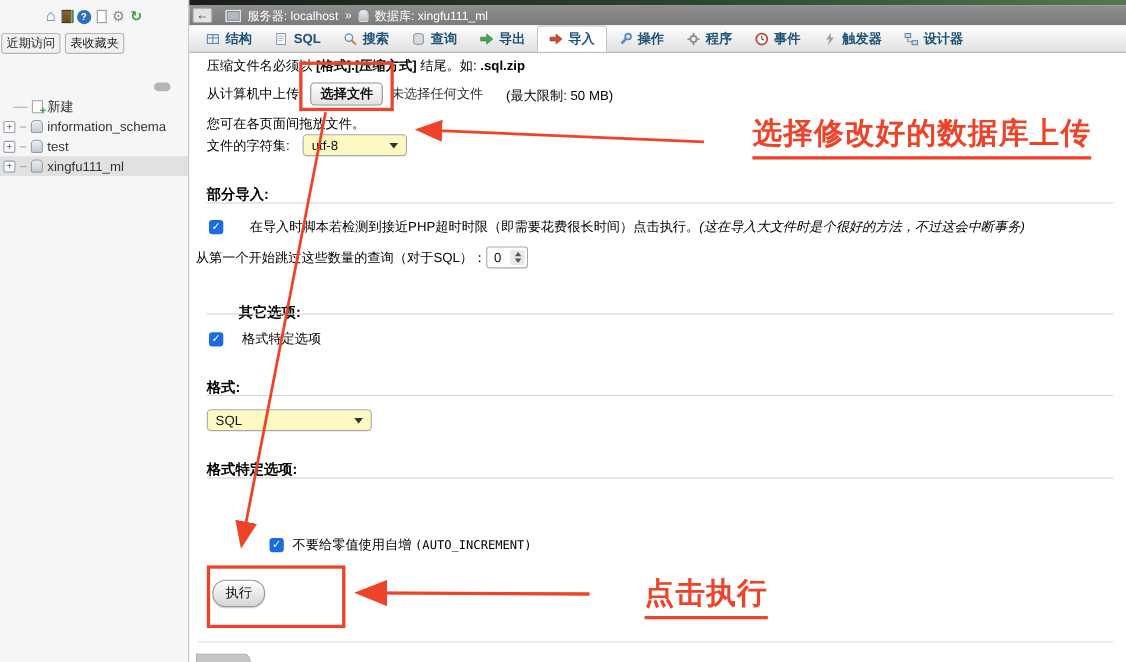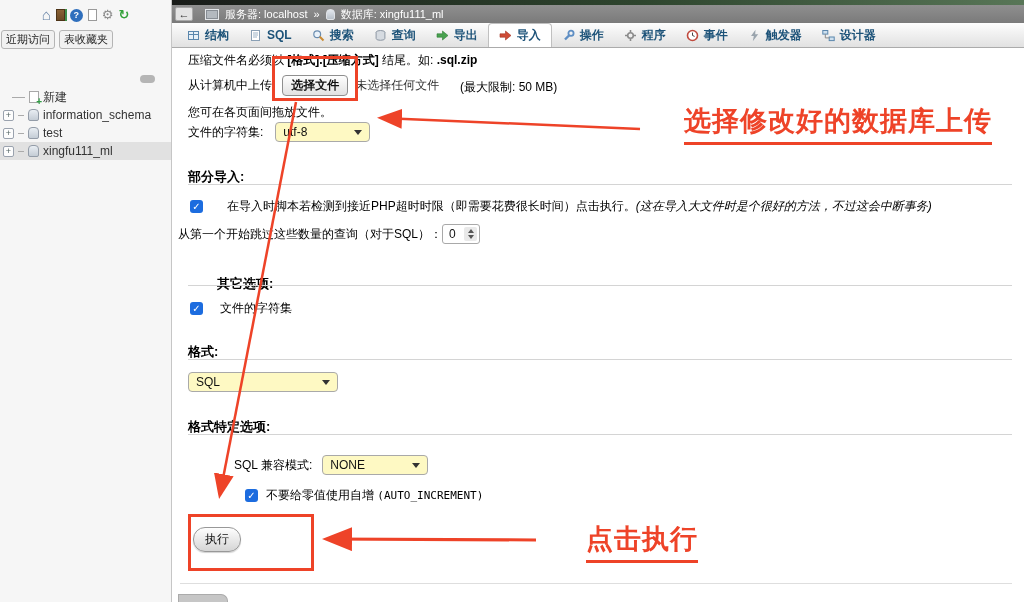--- a/index.html
+++ b/index.html
@@ -277,41 +277,34 @@
             <i class="dn"></i>
           </span>
       </span>
     </div>
 
     <div class="abs h-sec" style="left:16px;top:275px;margin-left:29px;">其它选项:</div>
     <div class="abs rule" style="left:16px;right:12px;top:285px;"></div>
 
     <div class="abs row" style="left:18px;top:300px;gap:17px;">
       <span class="cb">✓</span>
-      <span class="txt">文件的字符集</span>
+      <span class="txt">格式特定选项</span>
     </div>
 
     <div class="abs h-sec" style="left:16px;top:343px;">格式:</div>
     <div class="abs rule" style="left:16px;right:12px;top:359px;"></div>
 
     <div class="abs sel" style="left:16px;top:372px;width:150px;">
       <span>SQL</span>
       <span class="chev"></span>
     </div>
 
     <div class="abs h-sec" style="left:16px;top:418px;">格式特定选项:</div>
     <div class="abs rule" style="left:16px;right:12px;top:434px;"></div>
 
-    <div class="abs row" style="left:62px;top:455px;gap:10px;">
-      <span class="txt">SQL 兼容模式:</span>
-      <span class="sel" style="width:106px;">
-        <span>NONE</span>
-        <span class="chev"></span>
-      </span>
-    </div>
 
     <div class="abs row" style="left:73px;top:487px;gap:8px;">
       <span class="cb">✓</span>
       <span class="txt">
         <span>不要给零值使用自增 </span><span class="mono">(AUTO_INCREMENT)</span>
       </span>
     </div>
 
     <div class="abs execbtn" style="left:21px;top:527px;">执行</div>
 

